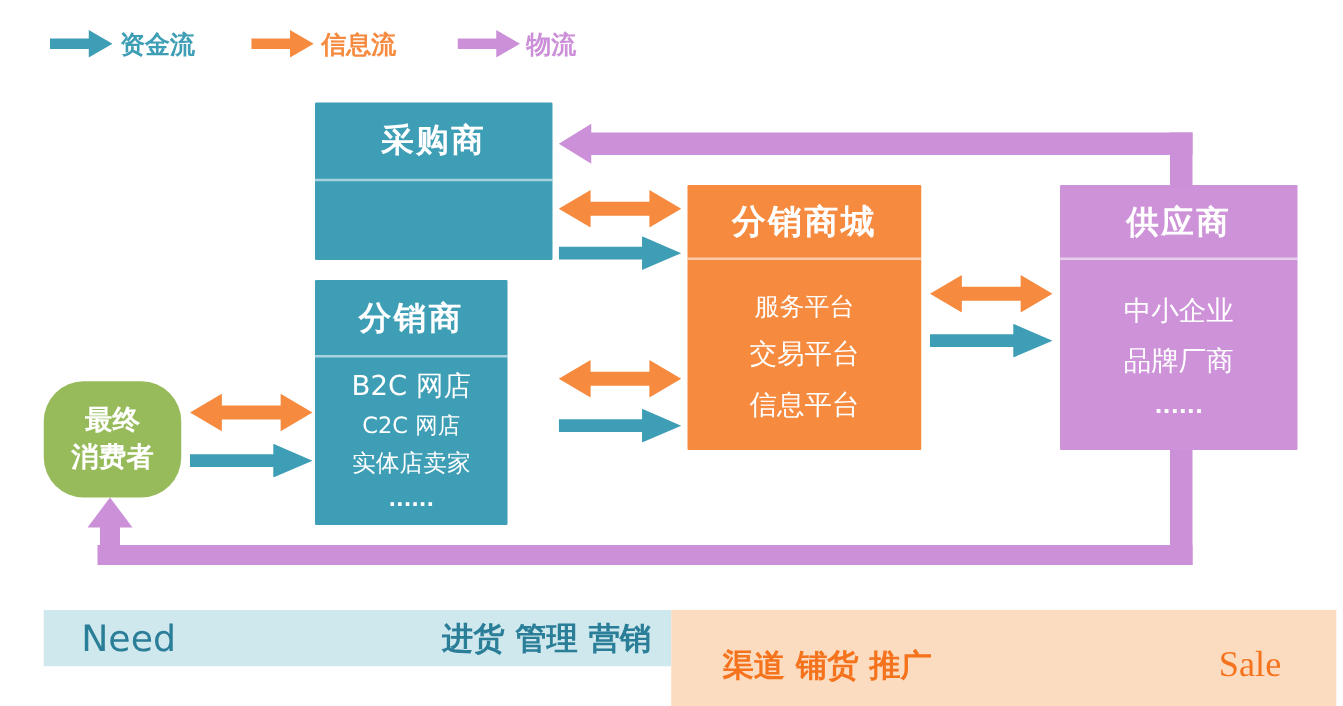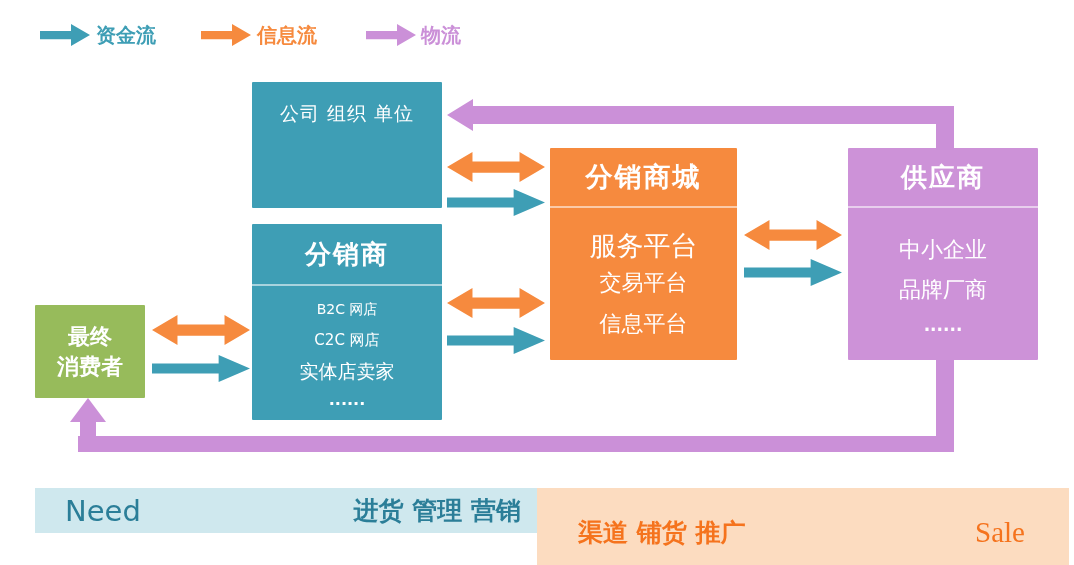--- a/index.html
+++ b/index.html
@@ -68,54 +68,52 @@
 
     <span class="arr c-purple" style="left:366px;top:24px;width:50px;height:22px;">
       <svg viewBox="0 0 100 32" preserveAspectRatio="none">
           <path fill="currentColor" d="M0 10 H62 V0 L100 16 L62 32 V22 H0 Z"></path>
         </svg>
     </span>
     <span class="abs legend-label c-purple" style="left:421px;top:24px;">物流</span>
   </div>
 
   <div class="box teal-box" style="left:252px;top:82px;width:190px;height:126px;">
-    <div class="bd" style="height:63px;">
-      <div style="font-size:19px;letter-spacing:1px;">公司 组织 单位</div>
-    </div>
+    <div class="hd" style="height:61px;font-size:26px;">采购商</div>
   </div>
 
-  <div class="box teal-box" style="left:252px;top:224px;width:190px;height:196px;">
+  <div class="box teal-box" style="left:252px;top:224px;width:154px;height:196px;">
     <div class="hd" style="height:60px;font-size:26px;">分销商</div>
     <div class="bd" style="height:134px;">
-      <div style="font-size:14px;line-height:31px;">B2C 网店</div>
-      <div style="font-size:15px;line-height:31px;">C2C 网店</div>
+      <div style="font-size:22px;line-height:31px;">B2C 网店</div>
+      <div style="font-size:18px;line-height:31px;">C2C 网店</div>
       <div style="font-size:19px;line-height:31px;">实体店卖家</div>
       <div style="font-size:16px;line-height:26px;font-weight:bold;">......</div>
     </div>
   </div>
 
   <div class="box orange-box" style="left:550px;top:148px;width:187px;height:212px;">
     <div class="hd" style="height:58px;font-size:27px;">分销商城</div>
     <div class="bd" style="height:152px;">
-      <div style="font-size:27px;line-height:39px;">服务平台</div>
+      <div style="font-size:20px;line-height:39px;">服务平台</div>
       <div style="font-size:22px;line-height:39px;font-family:Liberation Mono, monospace;">交易平台</div>
       <div style="font-size:22px;line-height:39px;font-family:Liberation Serif, serif;">信息平台</div>
     </div>
   </div>
 
   <div class="box purple-box" style="left:848px;top:148px;width:190px;height:212px;">
     <div class="hd" style="height:58px;font-size:26px;">供应商</div>
     <div class="bd" style="height:154px;">
       <div style="font-size:22px;line-height:40px;">中小企业</div>
       <div style="font-size:22px;line-height:40px;">品牌厂商</div>
       <div style="font-size:17px;line-height:30px;font-weight:bold;">......</div>
     </div>
   </div>
 
-  <div class="box green-box" style="left:35px;top:305px;width:110px;height:93px;">
+  <div class="box green-box" style="left:35px;top:305px;width:110px;height:93px;border-radius:32px;">
     <div class="bd" style="height:93px;">
       <div style="font-size:22px;font-weight:bold;line-height:30px;">最终</div>
       <div style="font-size:22px;font-weight:bold;line-height:30px;">消费者</div>
     </div>
   </div>
 
   <span class="arr c-orange" style="left:447px;top:152px;width:98px;height:30px;">
     <svg viewBox="0 0 100 32" preserveAspectRatio="none">
         <path fill="currentColor" d="M26 0 L0 16 L26 32 V22 H74 V32 L100 16 L74 0 V10 H26 Z"></path>
       </svg>

